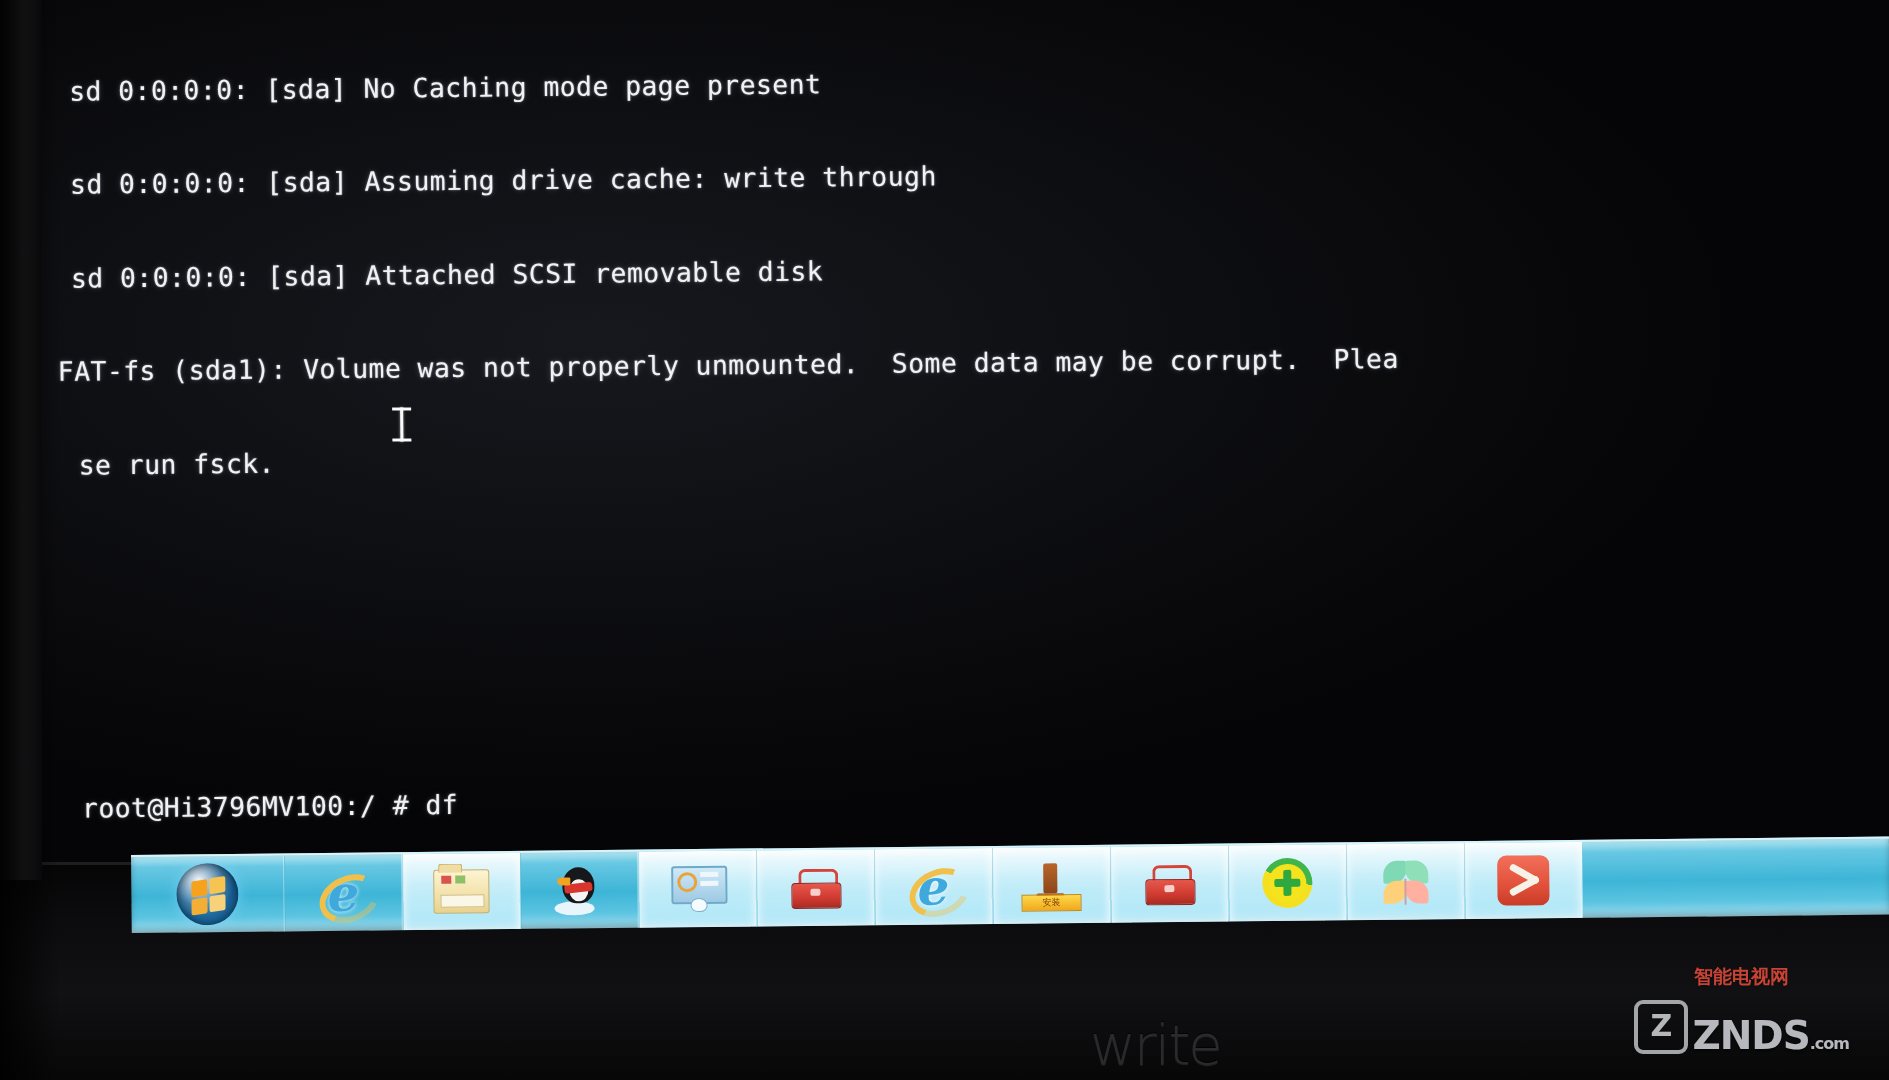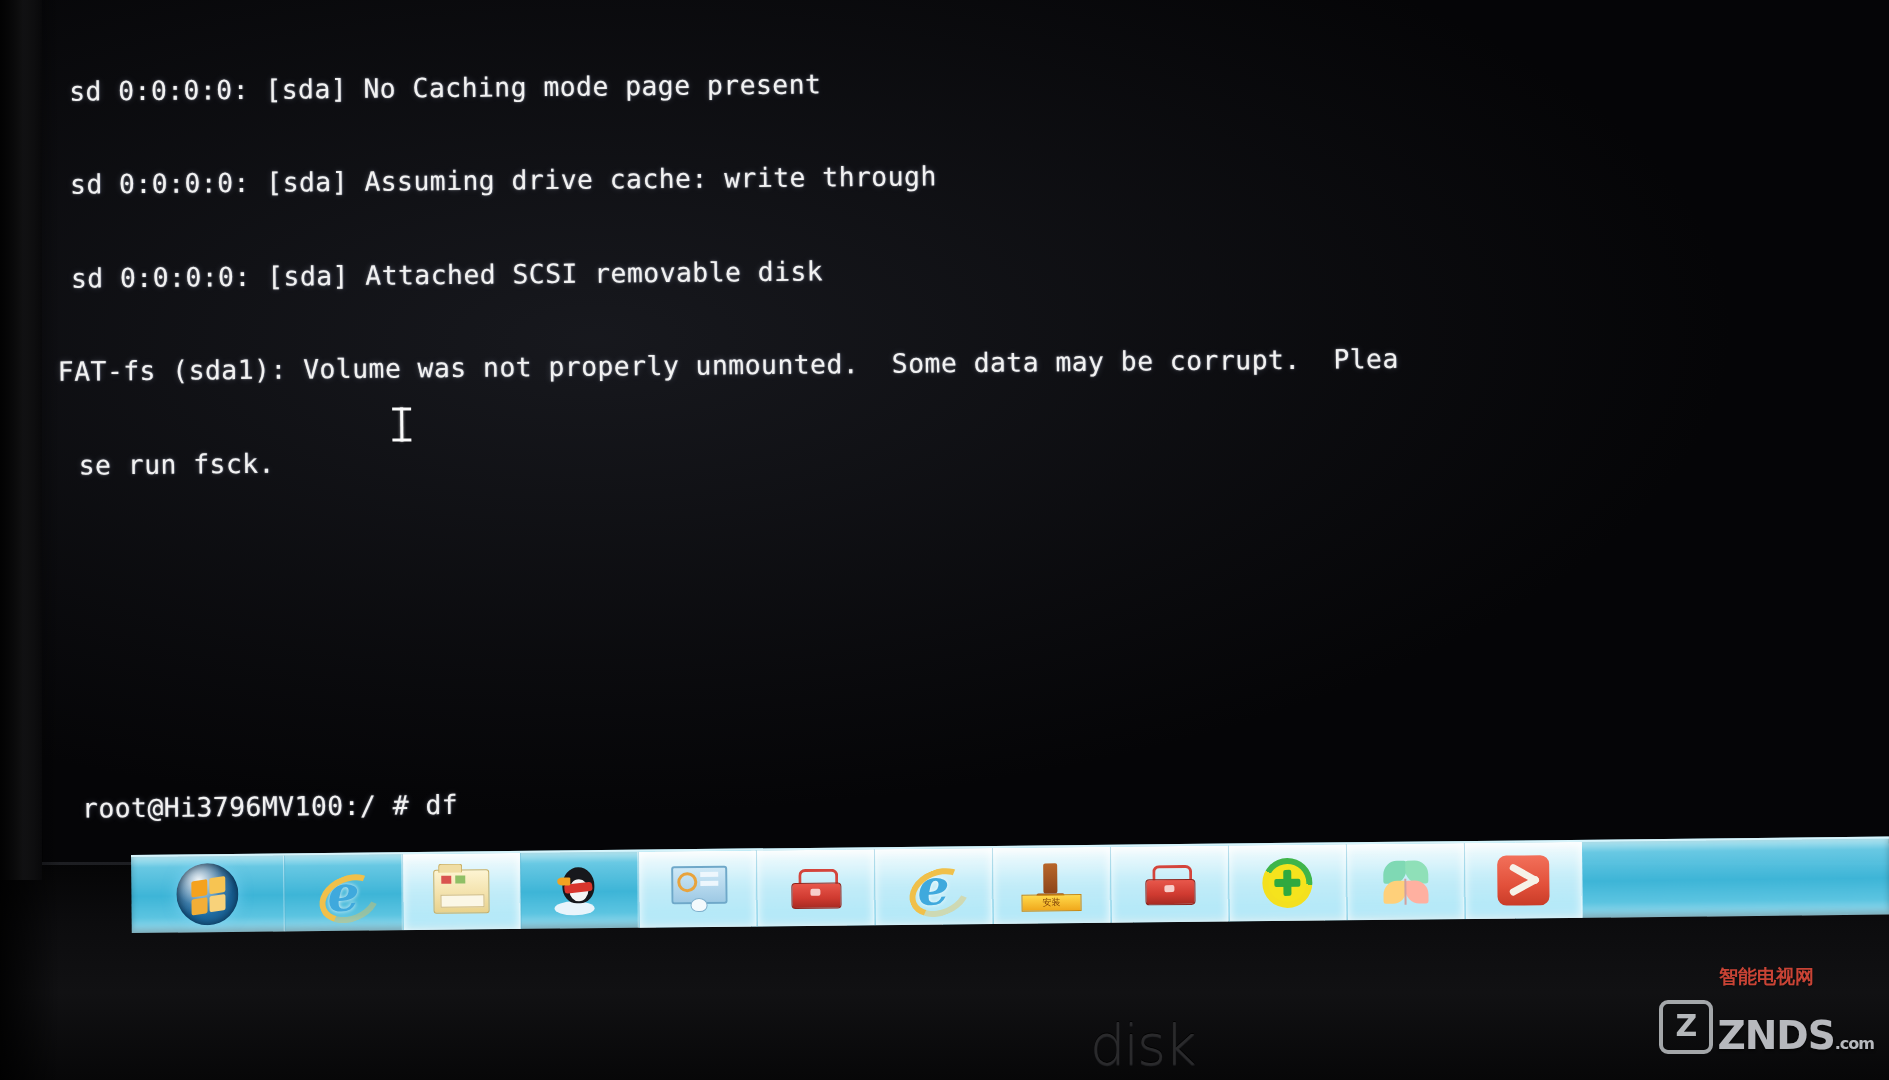--- a/index.html
+++ b/index.html
@@ -390,21 +390,21 @@
     position: absolute; left: 11px; top: 27px;
     width: 32px; height: 7px;
     background: #f6f2e8;
     border-radius: 3px;
     transform: rotate(-28deg);
   }
 
   
   #watermark {
     position: absolute;
-    right: 15px;
+    right: 40px;
     top: 1000px;
     z-index: 12;
     display: flex;
     align-items: flex-end;
     gap: 4px;
     opacity: 0.88;
     user-select: none;
   }
   #wm-badge {
     width: 46px; height: 46px;
@@ -612,21 +612,21 @@
         <div class="sq"></div>
           <div class="wr"></div>
           <div class="dr"></div>
       </div>
     </div>
 
   </div>
 
   <div id="bezel-left"></div>
   <div id="bezel-bottom"></div>
-  <div id="acer-logo">disk</div>
+  <div id="acer-logo">write</div>
   <div id="corner-dark"></div>
 
   <div id="watermark">
     <div id="wm-cn">智能电视网</div>
     <div id="wm-badge">Z</div>
     <div id="wm-text"><span>ZNDS</span><span class="dotcom">.com</span></div>
   </div>
 
 </div>
 

